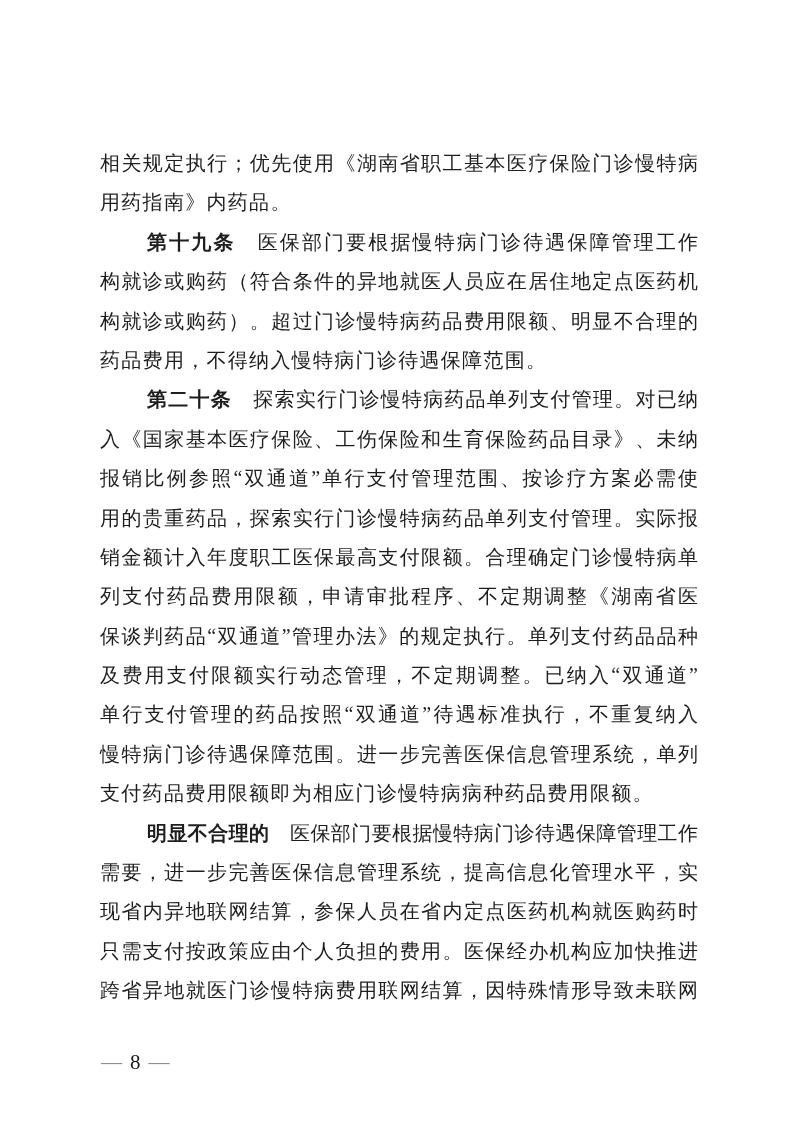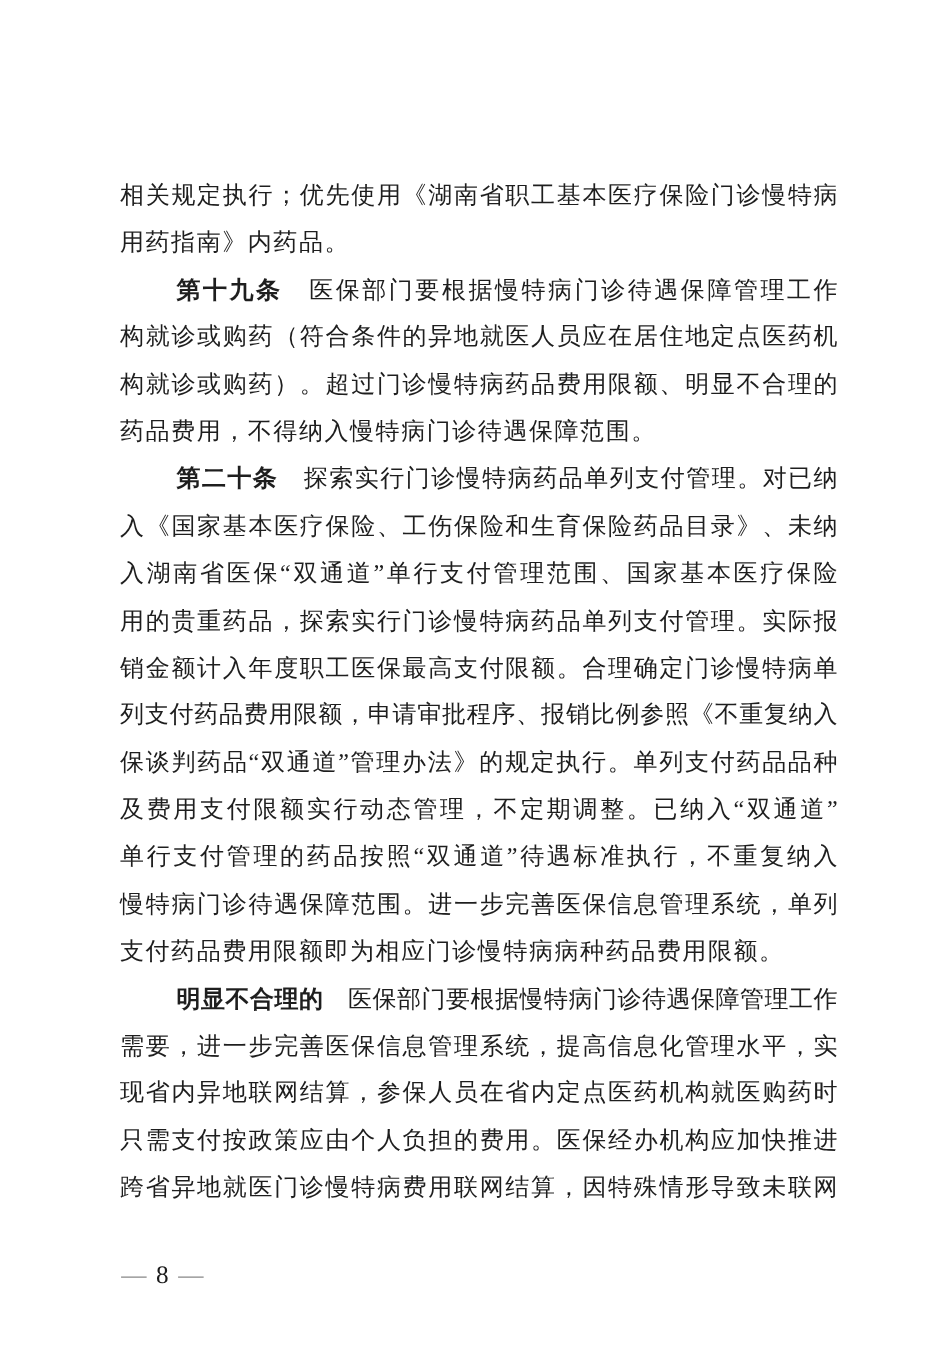--- a/index.html
+++ b/index.html
@@ -81,24 +81,24 @@
 
   <section class="text-block">
       <div class="line justified"><span class="body-text">相关规定执行；优先使用《湖南省职工基本医疗保险门诊慢特病</span></div>
       <div class="line para-end"><span class="body-text">用药指南》内药品。</span></div>
       <div class="line justified indent"><span class="heading-bold">第十九条</span><span class="body-text">　医保部门要根据慢特病门诊待遇保障管理工作</span></div>
       <div class="line justified"><span class="body-text">构就诊或购药（符合条件的异地就医人员应在居住地定点医药机</span></div>
       <div class="line justified"><span class="body-text">构就诊或购药）。超过门诊慢特病药品费用限额、明显不合理的</span></div>
       <div class="line para-end"><span class="body-text">药品费用，不得纳入慢特病门诊待遇保障范围。</span></div>
       <div class="line justified indent"><span class="heading-bold">第二十条</span><span class="body-text">　探索实行门诊慢特病药品单列支付管理。对已纳</span></div>
       <div class="line justified"><span class="body-text">入《国家基本医疗保险、工伤保险和生育保险药品目录》、未纳</span></div>
-      <div class="line justified"><span class="body-text">入湖南省医保“双通道”单行支付管理范围、国家基本医疗保险</span></div>
+      <div class="line justified"><span class="body-text">报销比例参照“双通道”单行支付管理范围、按诊疗方案必需使</span></div>
       <div class="line justified"><span class="body-text">用的贵重药品，探索实行门诊慢特病药品单列支付管理。实际报</span></div>
       <div class="line justified"><span class="body-text">销金额计入年度职工医保最高支付限额。合理确定门诊慢特病单</span></div>
-      <div class="line justified"><span class="body-text">列支付药品费用限额，申请审批程序、报销比例参照《不重复纳入</span></div>
+      <div class="line justified"><span class="body-text">列支付药品费用限额，申请审批程序、不定期调整《湖南省医</span></div>
       <div class="line justified"><span class="body-text">保谈判药品“双通道”管理办法》的规定执行。单列支付药品品种</span></div>
       <div class="line justified"><span class="body-text">及费用支付限额实行动态管理，不定期调整。已纳入“双通道”</span></div>
       <div class="line justified"><span class="body-text">单行支付管理的药品按照“双通道”待遇标准执行，不重复纳入</span></div>
       <div class="line justified"><span class="body-text">慢特病门诊待遇保障范围。进一步完善医保信息管理系统，单列</span></div>
       <div class="line para-end"><span class="body-text">支付药品费用限额即为相应门诊慢特病病种药品费用限额。</span></div>
       <div class="line justified indent"><span class="heading-bold">明显不合理的</span><span class="body-text">　医保部门要根据慢特病门诊待遇保障管理工作</span></div>
       <div class="line justified"><span class="body-text">需要，进一步完善医保信息管理系统，提高信息化管理水平，实</span></div>
       <div class="line justified"><span class="body-text">现省内异地联网结算，参保人员在省内定点医药机构就医购药时</span></div>
       <div class="line justified"><span class="body-text">只需支付按政策应由个人负担的费用。医保经办机构应加快推进</span></div>
       <div class="line justified"><span class="body-text">跨省异地就医门诊慢特病费用联网结算，因特殊情形导致未联网</span></div>

